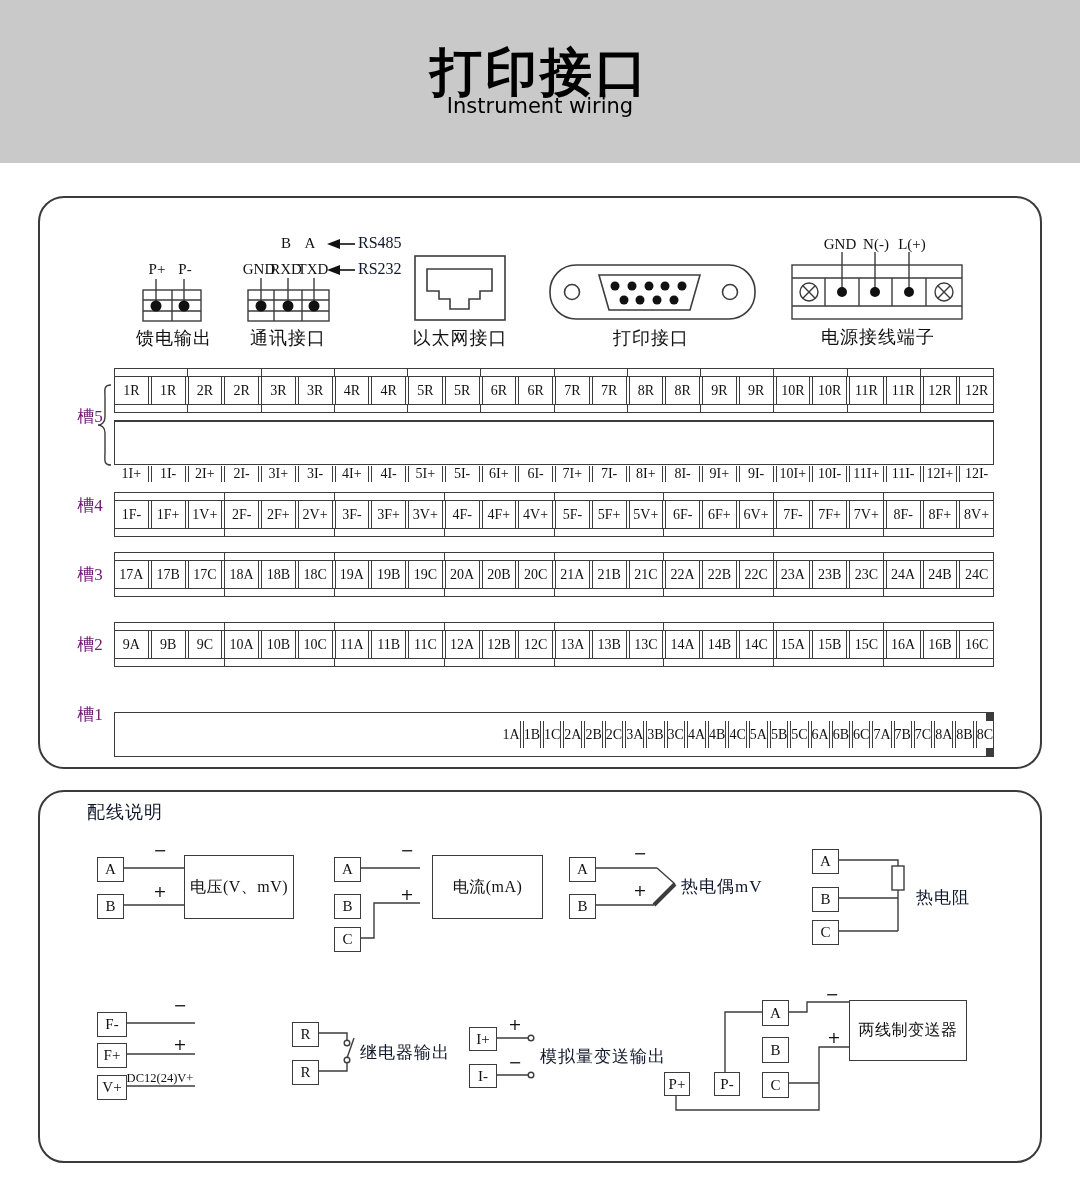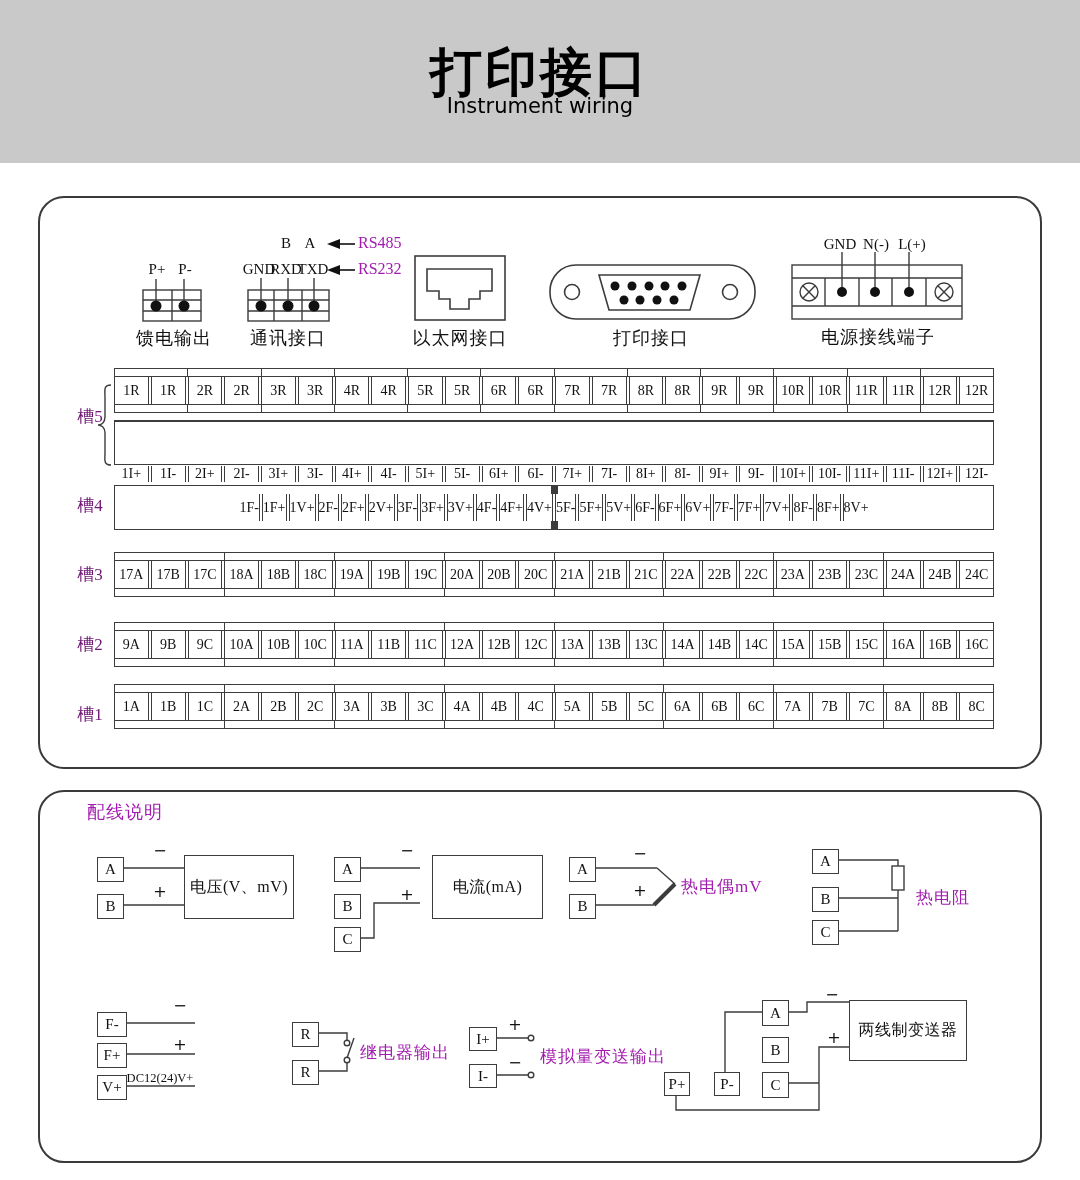--- a/index.html
+++ b/index.html
@@ -9,21 +9,21 @@
           display:flex;flex-direction:column;align-items:center;justify-content:center;}
   .banner .title{font-family:"DejaVu Sans","Liberation Sans",sans-serif;font-weight:700;
                  font-size:52px;letter-spacing:3px;color:#000;line-height:1.05;}
   .banner .subtitle{font-family:"DejaVu Sans","Liberation Sans",sans-serif;font-size:21px;
                     color:#000;margin-top:-6px;}
   .box{position:absolute;left:38px;width:1000px;border:2px solid #3a3a3a;border-radius:26px;background:#fff;}
   #box1{top:196px;height:569px;}
   #box2{top:790px;height:369px;}
   .layer{position:absolute;left:0;top:0;width:100%;height:100%;}
   .lbl{position:absolute;transform:translate(-50%,-50%);white-space:nowrap;font-size:15px;color:#111;}
-  .lbl-left{position:absolute;transform:translateY(-50%);white-space:nowrap;font-size:15px;color:#a21caf;}
+  .lbl-left{position:absolute;transform:translateY(-50%);white-space:nowrap;font-size:15px;color:#0f172a;}
   .cap{font-size:18px;letter-spacing:1px;}
   .pin{font-size:15px;}
   .rs{font-size:16px;}
   .sign{font-size:16px;font-family:"DejaVu Sans","Liberation Sans",sans-serif;}
   .dc{font-size:12.5px;}
   .dlabel{font-size:17px;letter-spacing:1px;}
   
   .strip{position:absolute;left:74px;width:878px;height:43px;border:1.5px solid #3c3c3c;
          background:#fff;display:flex;flex-direction:column;box-sizing:content-box;}
   .band{height:7px;display:flex;}
@@ -256,21 +256,21 @@
             <div></div>
             <div></div>
             <div></div>
             <div></div>
             <div></div>
             <div></div>
             <div></div>
           </div>
         </div>
         <div class="slot-label" style="top: 296px;">槽4</div>
-        <div class="strip" style="top: 287px; align-items: center;">
+        <div class="strip" style="top: 294px;">
           <div class="band top">
             <div></div>
             <div></div>
             <div></div>
             <div></div>
             <div></div>
             <div></div>
             <div></div>
             <div></div>
           </div>
@@ -403,21 +403,21 @@
             <div></div>
             <div></div>
             <div></div>
             <div></div>
             <div></div>
             <div></div>
             <div></div>
           </div>
         </div>
         <div class="slot-label" style="top: 505px;">槽1</div>
-        <div class="strip" style="top: 486px;">
+        <div class="strip" style="top: 514px; align-items: flex-end;">
           <div class="band top">
             <div></div>
             <div></div>
             <div></div>
             <div></div>
             <div></div>
             <div></div>
             <div></div>
             <div></div>
           </div>

